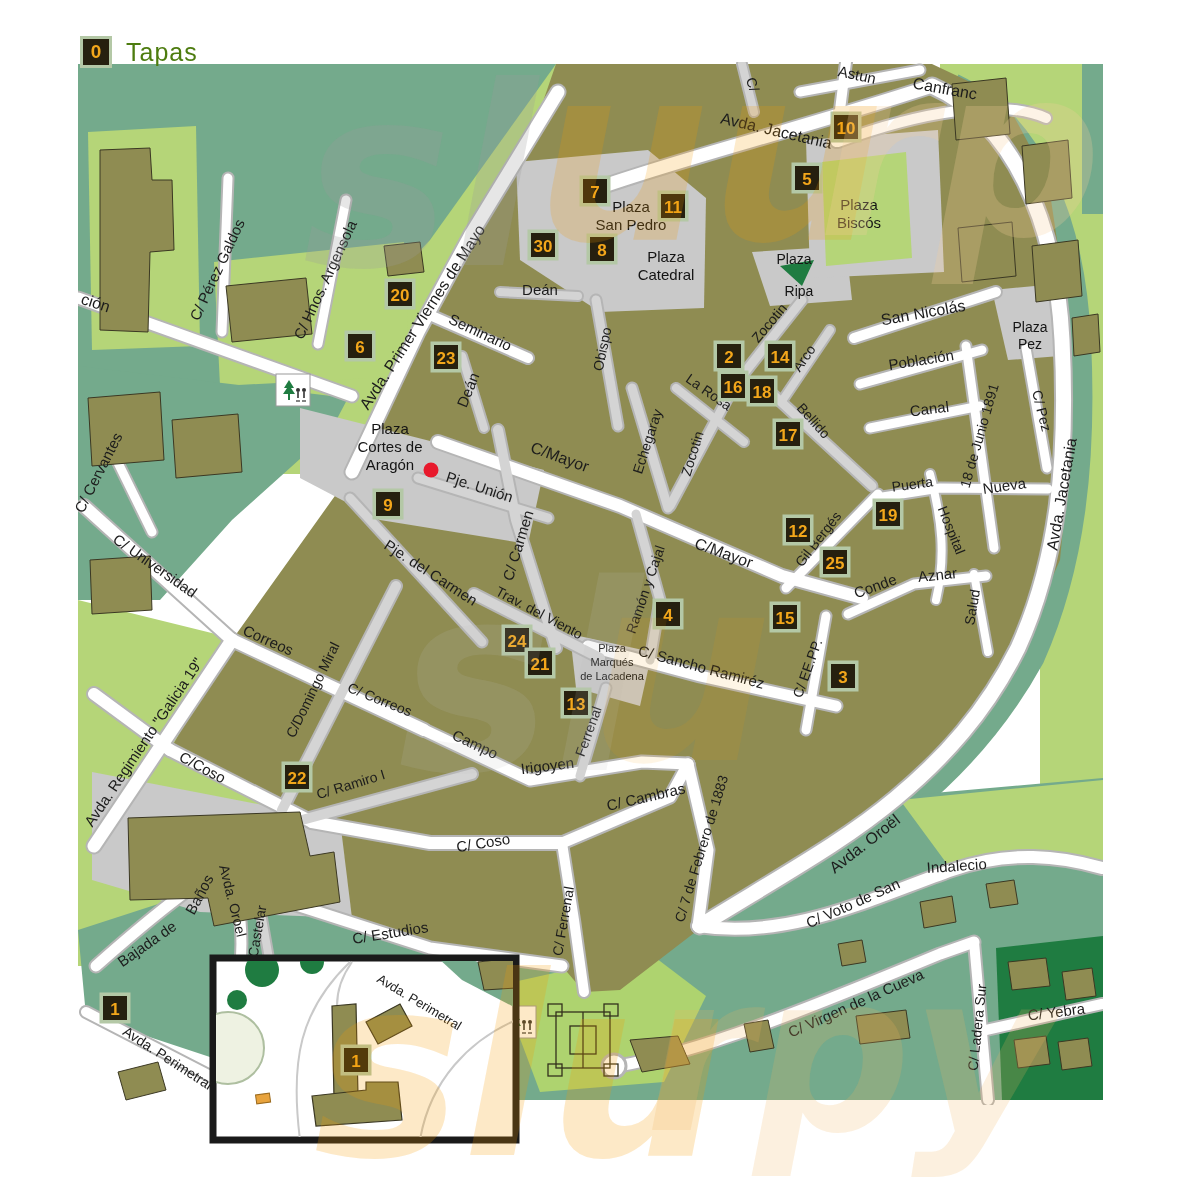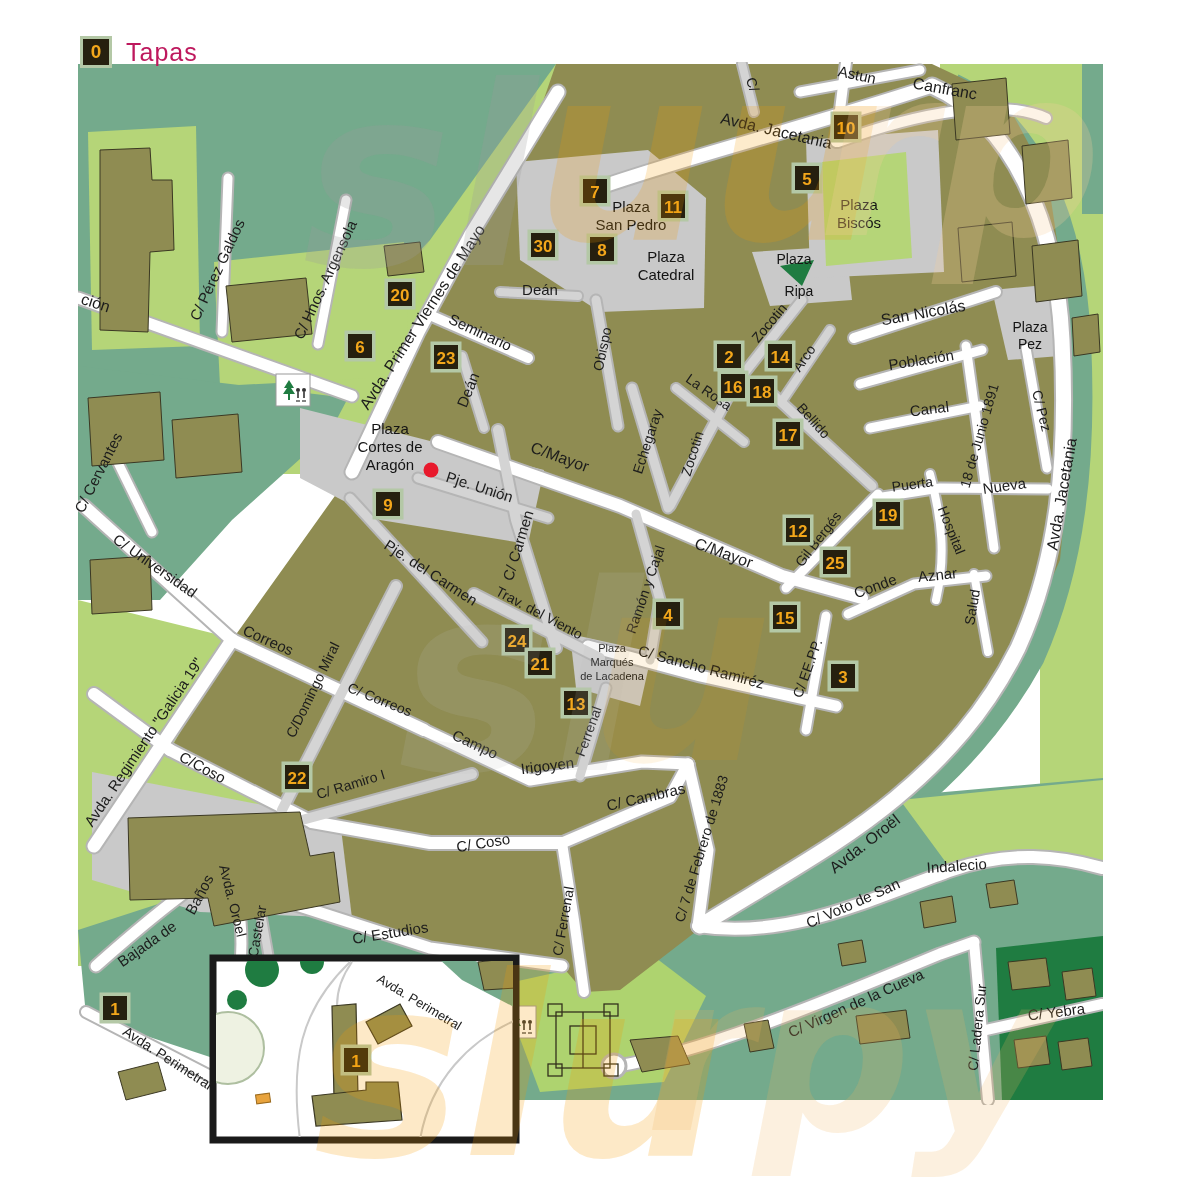--- a/index.html
+++ b/index.html
@@ -6,21 +6,21 @@
   #stage{position:relative;width:1181px;height:1181px;background:#fff;overflow:hidden;
          font-family:"Liberation Sans",sans-serif;}
   #map-svg{position:absolute;left:0;top:0;}
   .street{fill:#1c1c1c;text-anchor:middle;font-family:"Liberation Sans",sans-serif;}
   .plaza{fill:#141414;text-anchor:middle;font-family:"Liberation Sans",sans-serif;}
   .mnum{fill:#f3a71b;font-weight:bold;text-anchor:middle;font-family:"Liberation Sans",sans-serif;}
   .wmark{font-weight:bold;text-anchor:middle;font-family:"DejaVu Sans",sans-serif;font-style:italic;}
   #legend{position:absolute;left:80px;top:36px;display:flex;align-items:center;gap:14px;z-index:5;}
   .lmark{display:inline-flex;align-items:center;justify-content:center;width:26px;height:26px;
          background:#26200f;border:3px solid #b4c8a6;color:#f3a71b;font-weight:bold;font-size:19px;}
-  .llabel{font-size:25px;color:#be185d;letter-spacing:1px;}
+  .llabel{font-size:25px;color:#4d7c0f;letter-spacing:1px;}
 </style>
 </head>
 <body>
 
 <div id="stage">
 
   <div id="legend">
     <span class="lmark">0</span>
     <span class="llabel">Tapas</span>
   </div>

